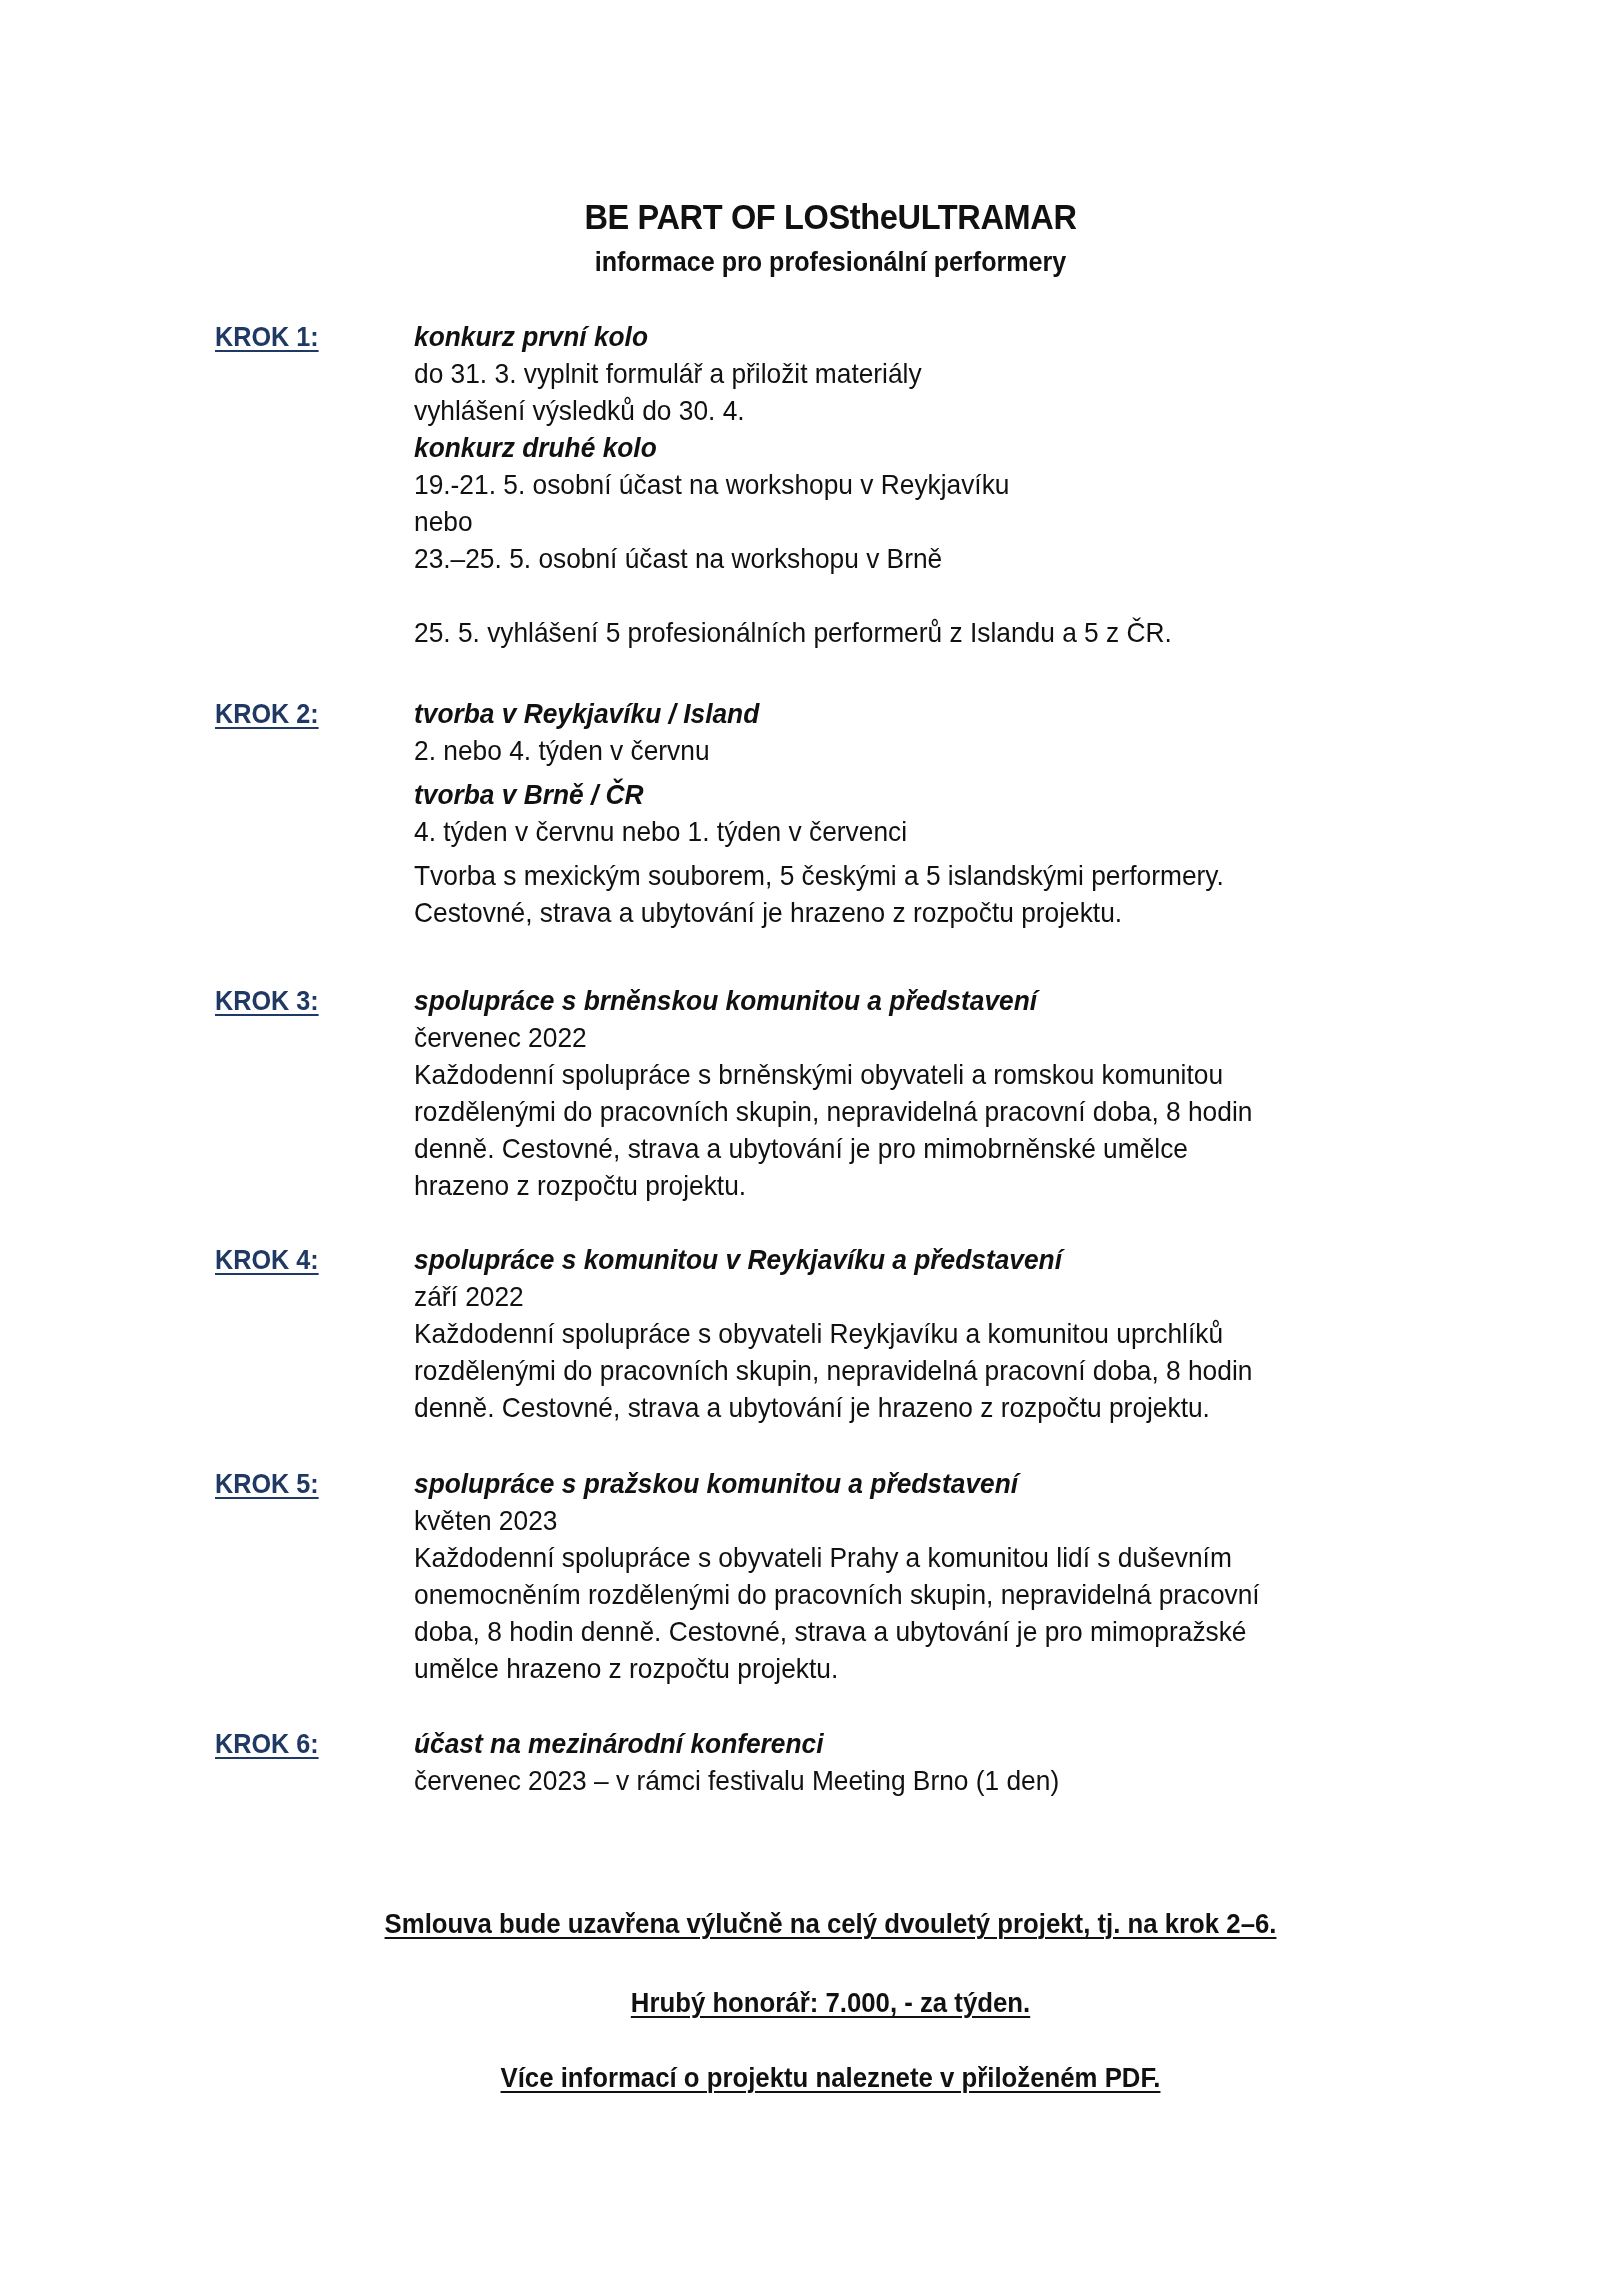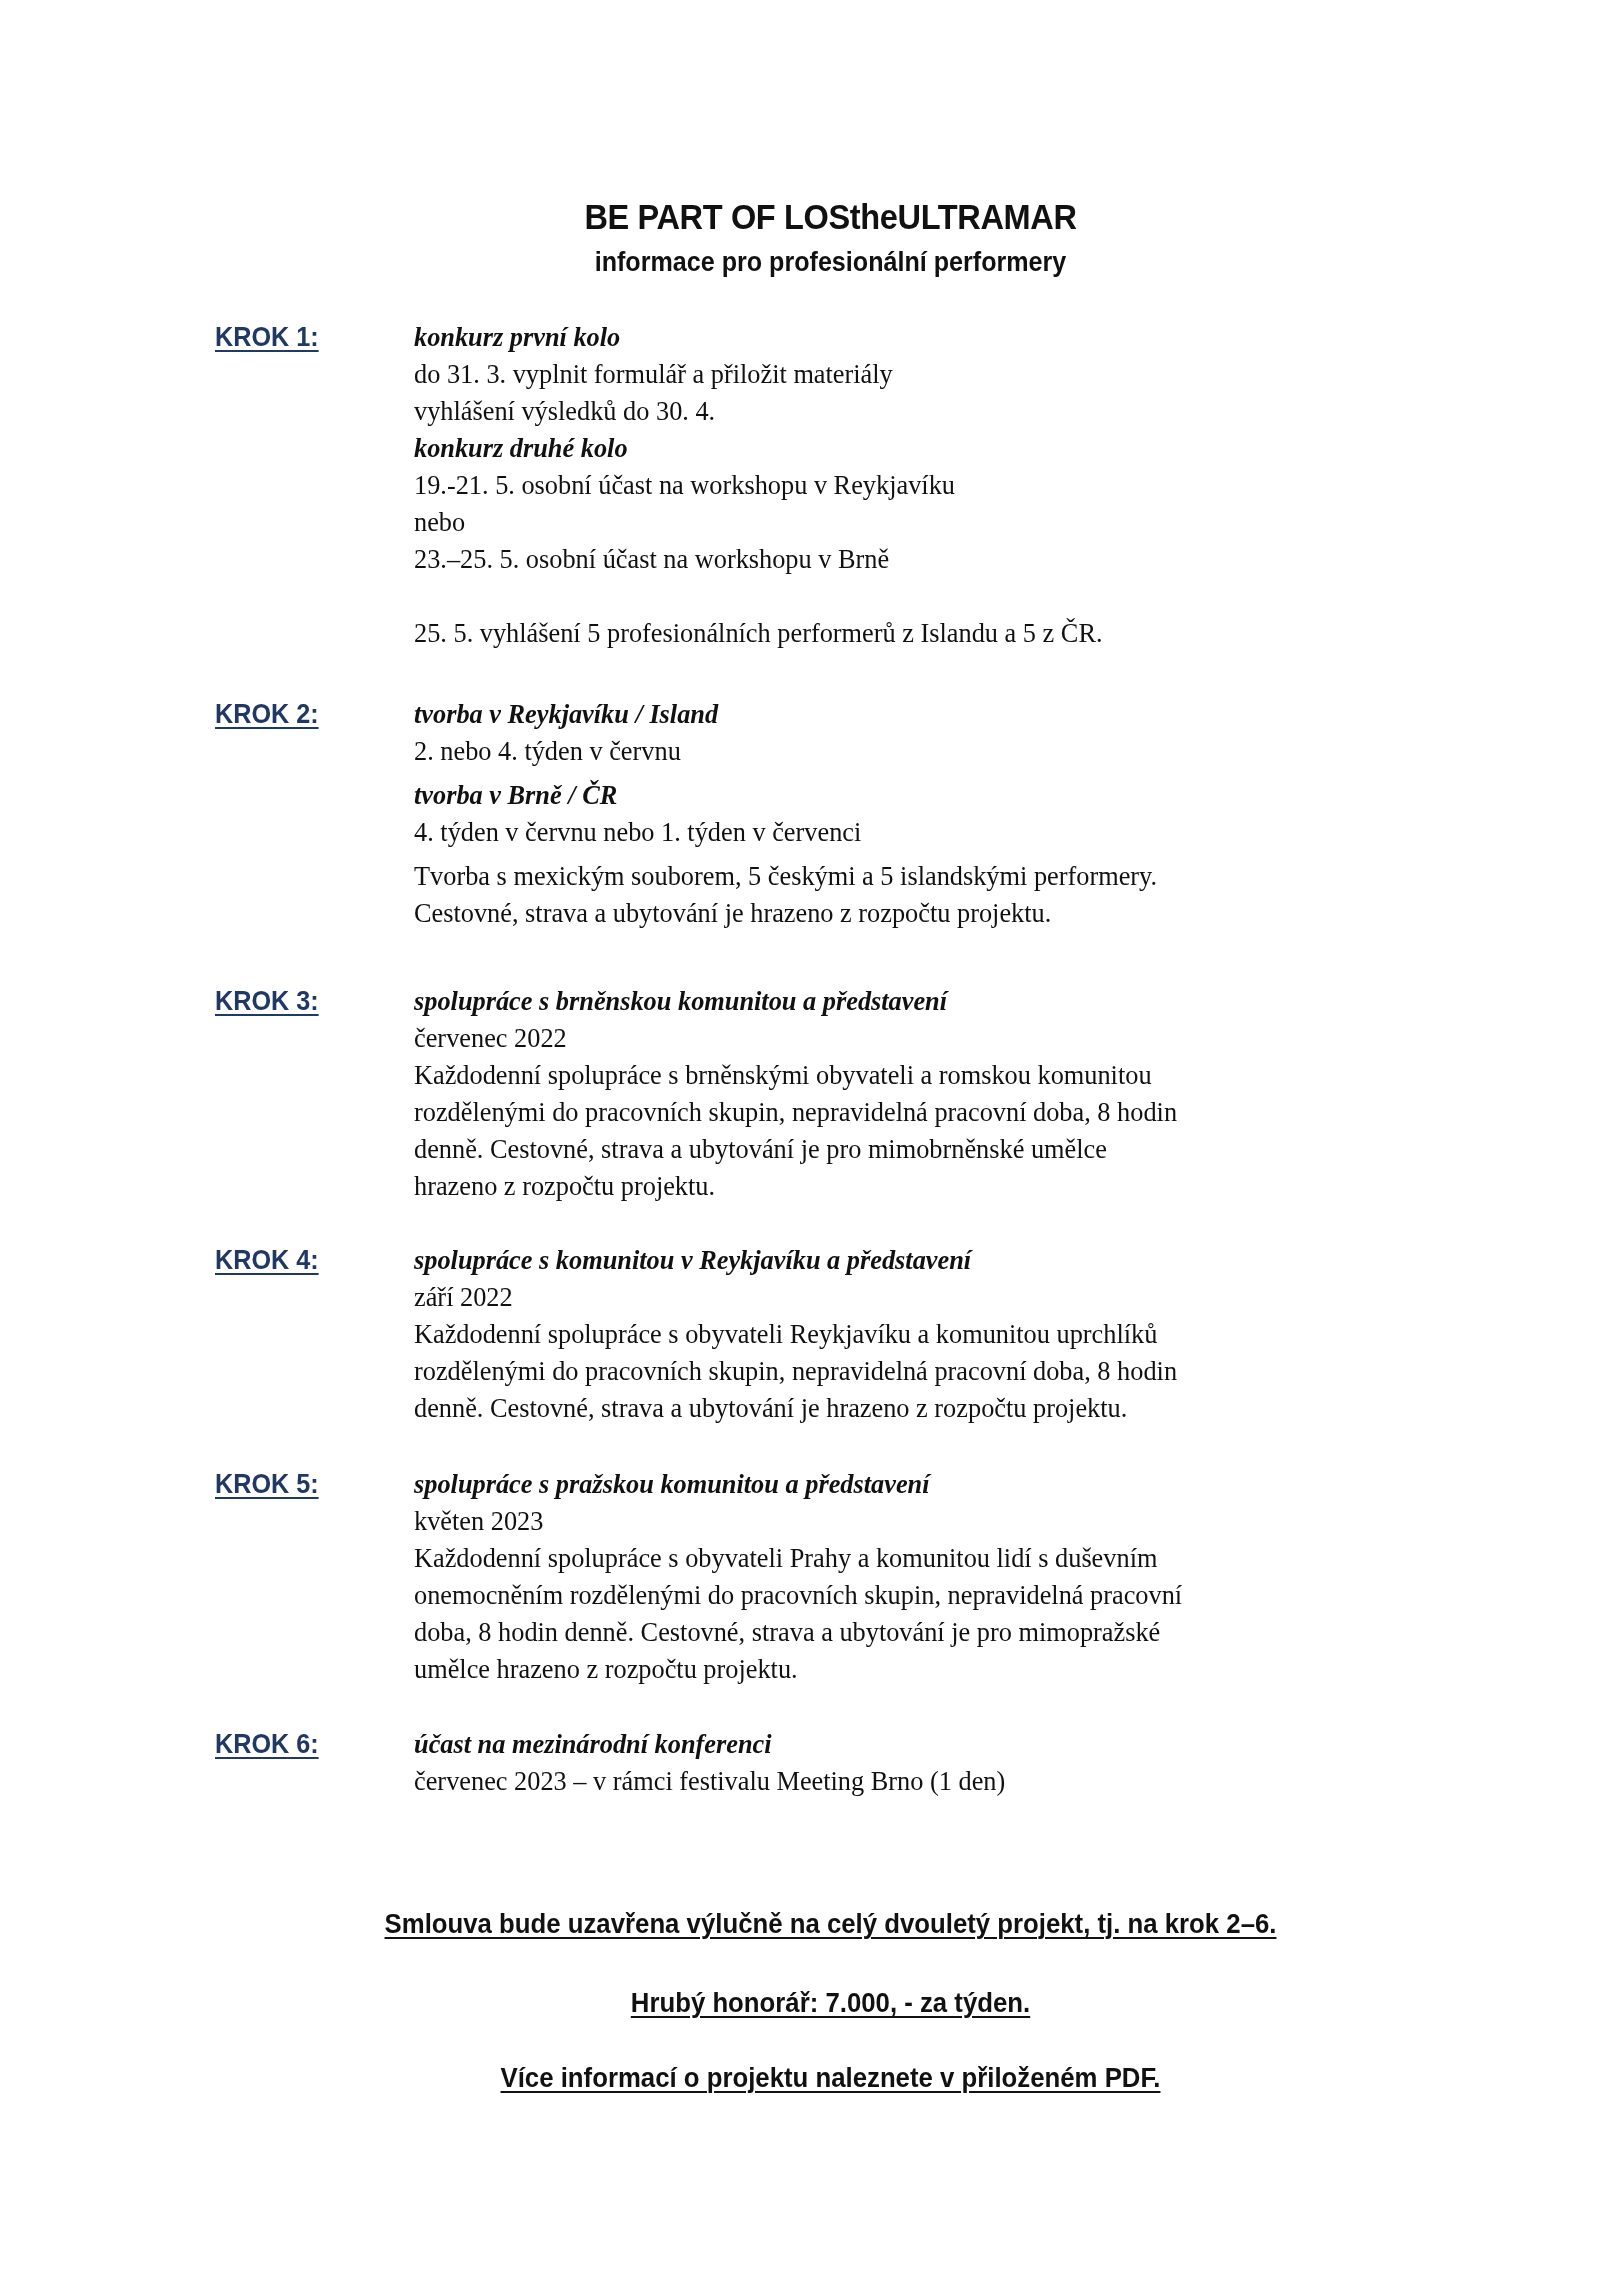--- a/index.html
+++ b/index.html
@@ -64,21 +64,20 @@
       text-underline-offset: 3.6px;
       transform: scaleX(0.9);
       transform-origin: left;
       white-space: nowrap;
     }
     .step-body {
       position: absolute;
       left: 199px;
       top: 0;
       width: 1057px;
-      font-family: Liberation Serif, serif;
     }
     .line {
       font-size: 28px;
       line-height: 37px;
       white-space: nowrap;
       transform: scaleX(0.94);
       transform-origin: left;
     }
     .heading {
       font-weight: bold;

